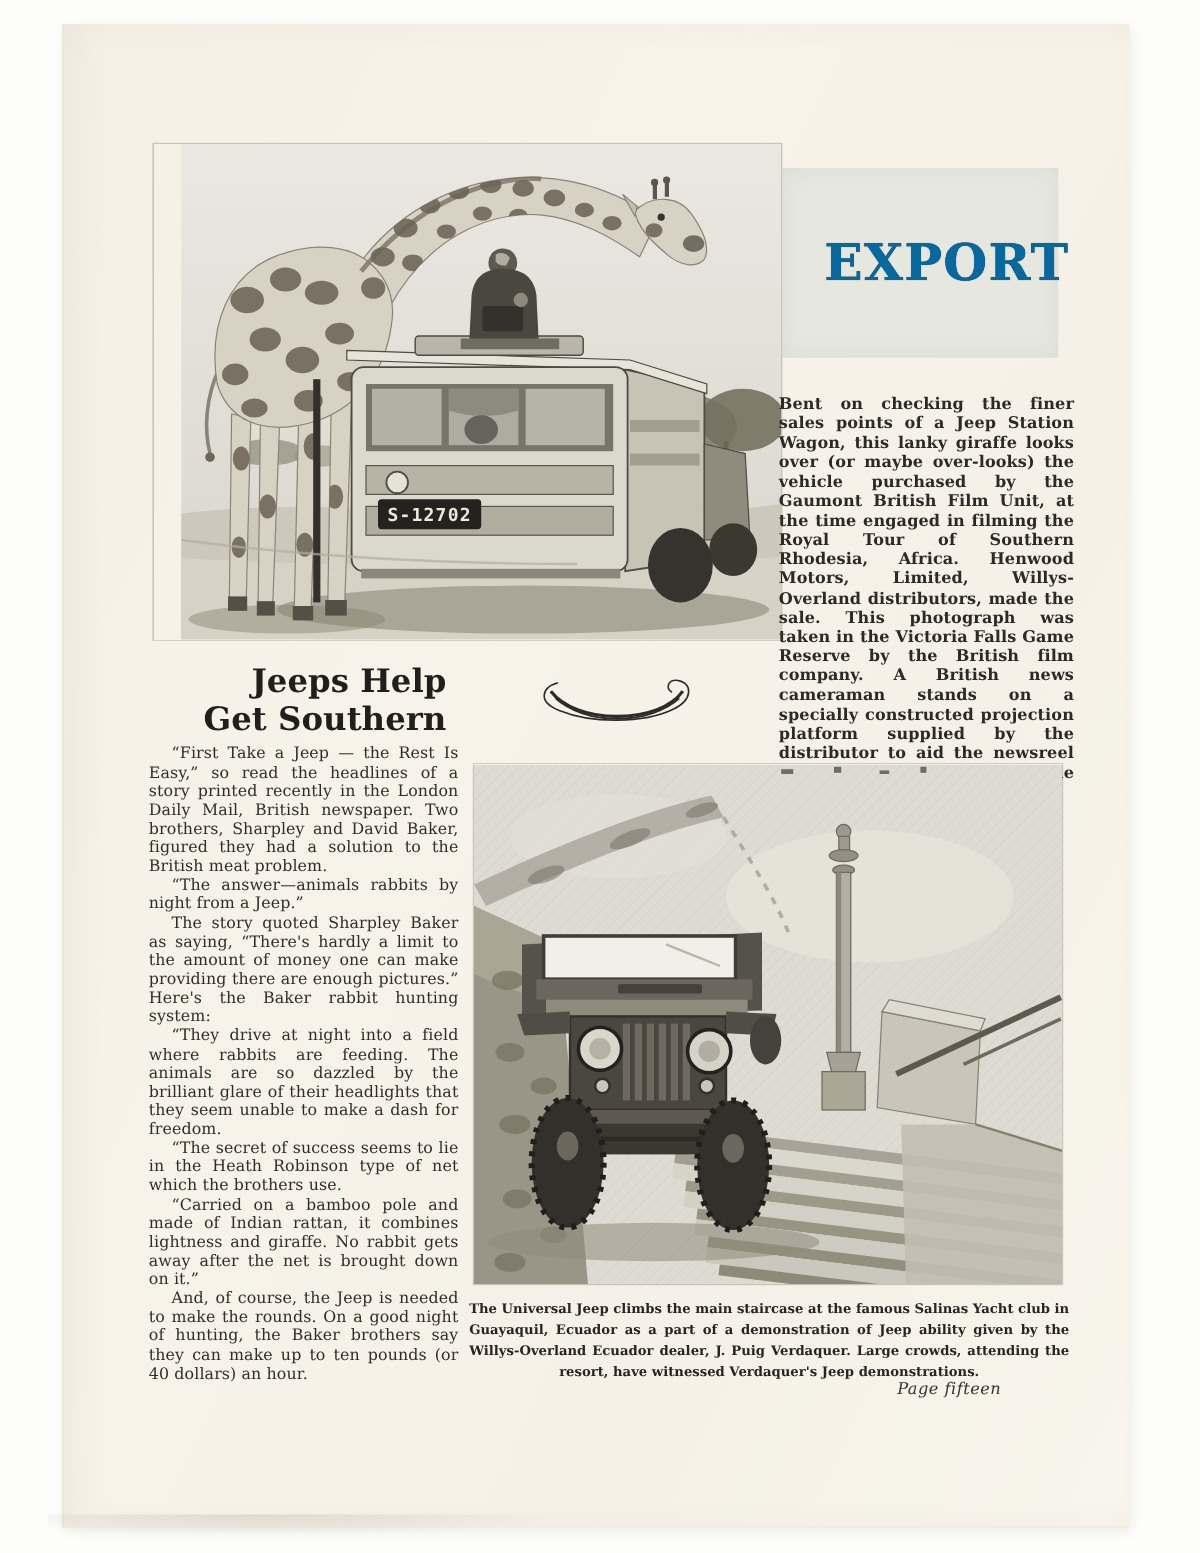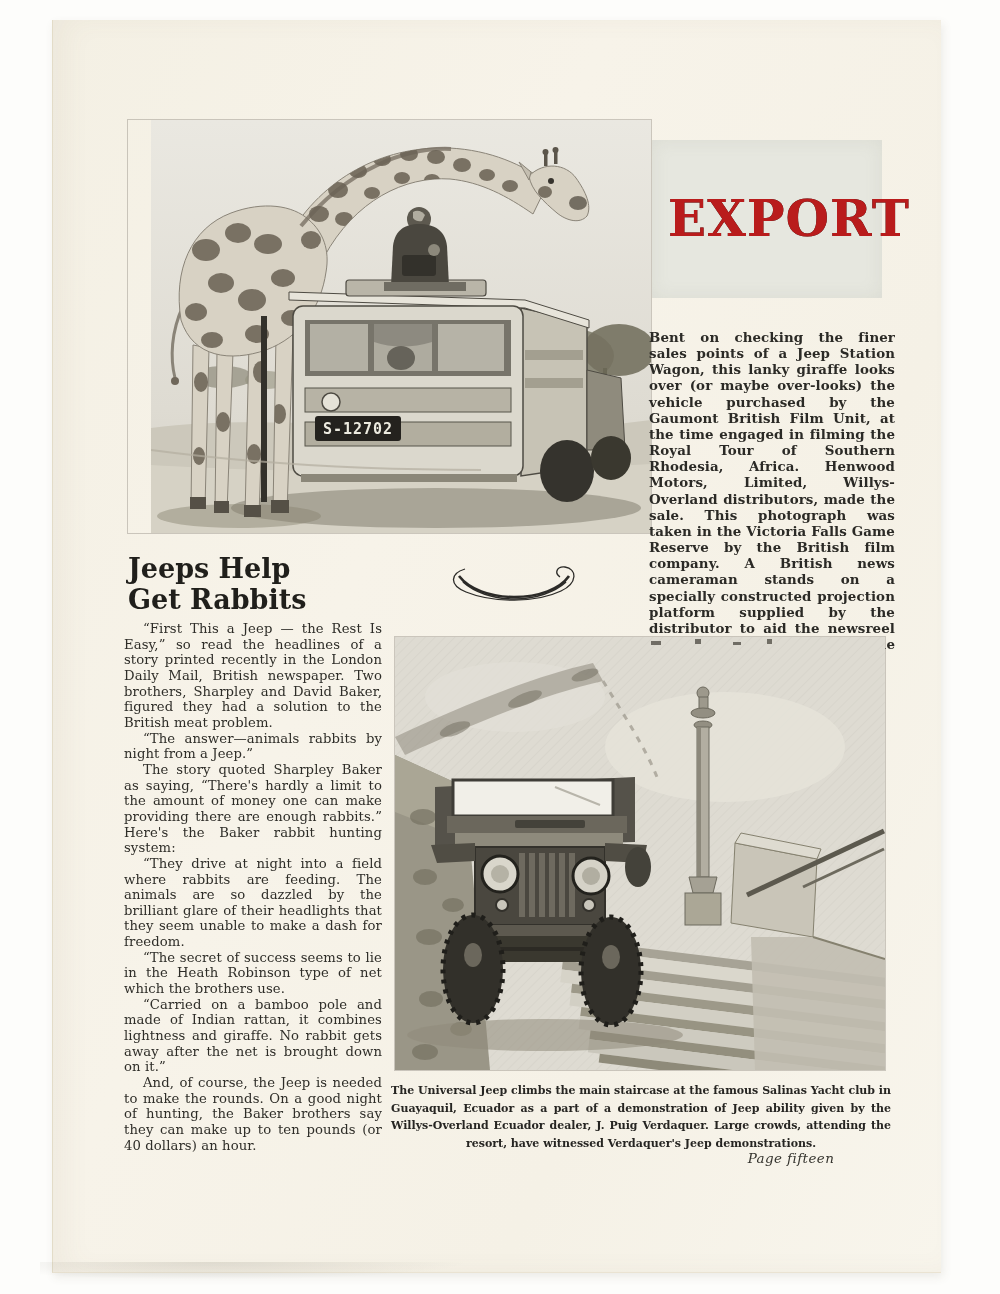--- a/index.html
+++ b/index.html
@@ -14,27 +14,27 @@
     background:radial-gradient(ellipse at 40% 0%,rgba(120,115,100,.18),rgba(120,115,100,0) 70%);}
   
   .photo{position:absolute;overflow:hidden;box-shadow:0 0 0 1px rgba(70,65,55,.25);}
   #giraffe-photo{left:128px;top:120px;width:500px;height:413px;padding-left:23px;}
   #jeep-photo{left:395px;top:637px;width:490px;height:433px;}
   .photo svg{display:block;width:100%;height:100%;}
   
   #export-box{position:absolute;left:652px;top:140px;width:230px;height:158px;
     background:#e6e7df;box-shadow:inset 0 0 18px rgba(140,140,120,.12);
     display:flex;flex-direction:column;align-items:center;justify-content:center;}
-  #export-box .t{font-weight:bold;font-size:50px;line-height:50px;color:#b91c1c;
+  #export-box .t{font-weight:bold;font-size:42px;line-height:50px;color:#0369a1;
     letter-spacing:1px;text-shadow:0 0 .6px #1d1c19;margin-left:44px;}
   #export-body{position:absolute;left:649px;top:329px;width:246px;
     font-weight:bold;font-size:13.4px;line-height:16.15px;color:#2b2a26;
     text-align:justify;text-align-last:center;letter-spacing:.1px;}
   
-  #rabbits-head{position:absolute;left:128px;top:553px;width:244px;text-align:left;
+  #rabbits-head{position:absolute;left:128px;top:553px;width:244px;text-align:right;
     font-weight:bold;font-size:27px;line-height:31px;color:#201f1b;}
   #rabbits-body{position:absolute;left:124px;top:621px;width:258px;
     font-size:13.2px;line-height:15.65px;color:#2e2d28;text-align:justify;
     letter-spacing:.1px;}
   #rabbits-body p{margin:0;text-indent:19px;}
   
   #jeep-caption{position:absolute;left:391px;top:1082px;width:500px;
     font-weight:bold;font-size:11px;line-height:17.5px;color:#262522;
     text-align:justify;text-align-last:center;}
   #page-number{position:absolute;left:700px;top:1150px;width:182px;text-align:center;
@@ -179,26 +179,26 @@
   <div id="export-body">Bent on checking the finer sales points of a Jeep Station Wagon, this lanky giraffe looks over (or maybe over-looks) the vehicle purchased by the Gaumont British Film Unit, at the time engaged in filming the Royal Tour of Southern Rhodesia, Africa. Henwood Motors, Limited, Willys-Overland distributors, made the sale. This photograph was taken in the Victoria Falls Game Reserve by the British film company. A British news cameraman stands on a specially constructed projection platform supplied by the distributor to aid the newsreel men in getting pictures of the Royal party.</div>
 
   <svg id="flourish" viewBox="0 0 136 52">
     <path d="M19,13 C5,17 2,29 20,36 C47,47 90,47 115,35 C132,27 131,13 119,11 C111,10 108,17 114,21" fill="none" stroke="#2c2b28" stroke-width="1.3"></path>
     <path d="M13,20 C23,33 44,41 68,41 C93,41 114,33 123,20" fill="none" stroke="#2c2b28" stroke-width="2.6"></path>
     <path d="M17,26 C28,36 47,43 68,43 C90,43 109,36 120,26" fill="none" stroke="#2c2b28" stroke-width="1.6"></path>
   </svg>
 
   <div id="rabbits-head">
     <div>Jeeps Help</div>
-    <div>Get Rabbits</div>
+    <div>Get Southern</div>
   </div>
   <div id="rabbits-body">
-    <p>“First This a Jeep — the Rest Is Easy,” so read the headlines of a story printed recently in the London Daily Mail, British newspaper. Two brothers, Sharpley and David Baker, figured they had a solution to the British meat problem.</p>
+    <p>“First Take a Jeep — the Rest Is Easy,” so read the headlines of a story printed recently in the London Daily Mail, British newspaper. Two brothers, Sharpley and David Baker, figured they had a solution to the British meat problem.</p>
     <p>“The answer—animals rabbits by night from a Jeep.”</p>
-    <p>The story quoted Sharpley Baker as saying, “There's hardly a limit to the amount of money one can make providing there are enough rabbits.” Here's the Baker rabbit hunting system:</p>
+    <p>The story quoted Sharpley Baker as saying, “There's hardly a limit to the amount of money one can make providing there are enough pictures.” Here's the Baker rabbit hunting system:</p>
     <p>“They drive at night into a field where rabbits are feeding. The animals are so dazzled by the brilliant glare of their headlights that they seem unable to make a dash for freedom.</p>
     <p>“The secret of success seems to lie in the Heath Robinson type of net which the brothers use.</p>
     <p>“Carried on a bamboo pole and made of Indian rattan, it combines lightness and giraffe. No rabbit gets away after the net is brought down on it.”</p>
     <p>And, of course, the Jeep is needed to make the rounds. On a good night of hunting, the Baker brothers say they can make up to ten pounds (or 40 dollars) an hour.</p>
   </div>
 
   <figure class="photo" id="jeep-photo" style="margin:0;">
     <svg viewBox="0 0 490 433">
       <defs>
         <pattern id="hatch" width="7" height="7" patternTransform="rotate(45)" patternUnits="userSpaceOnUse">

